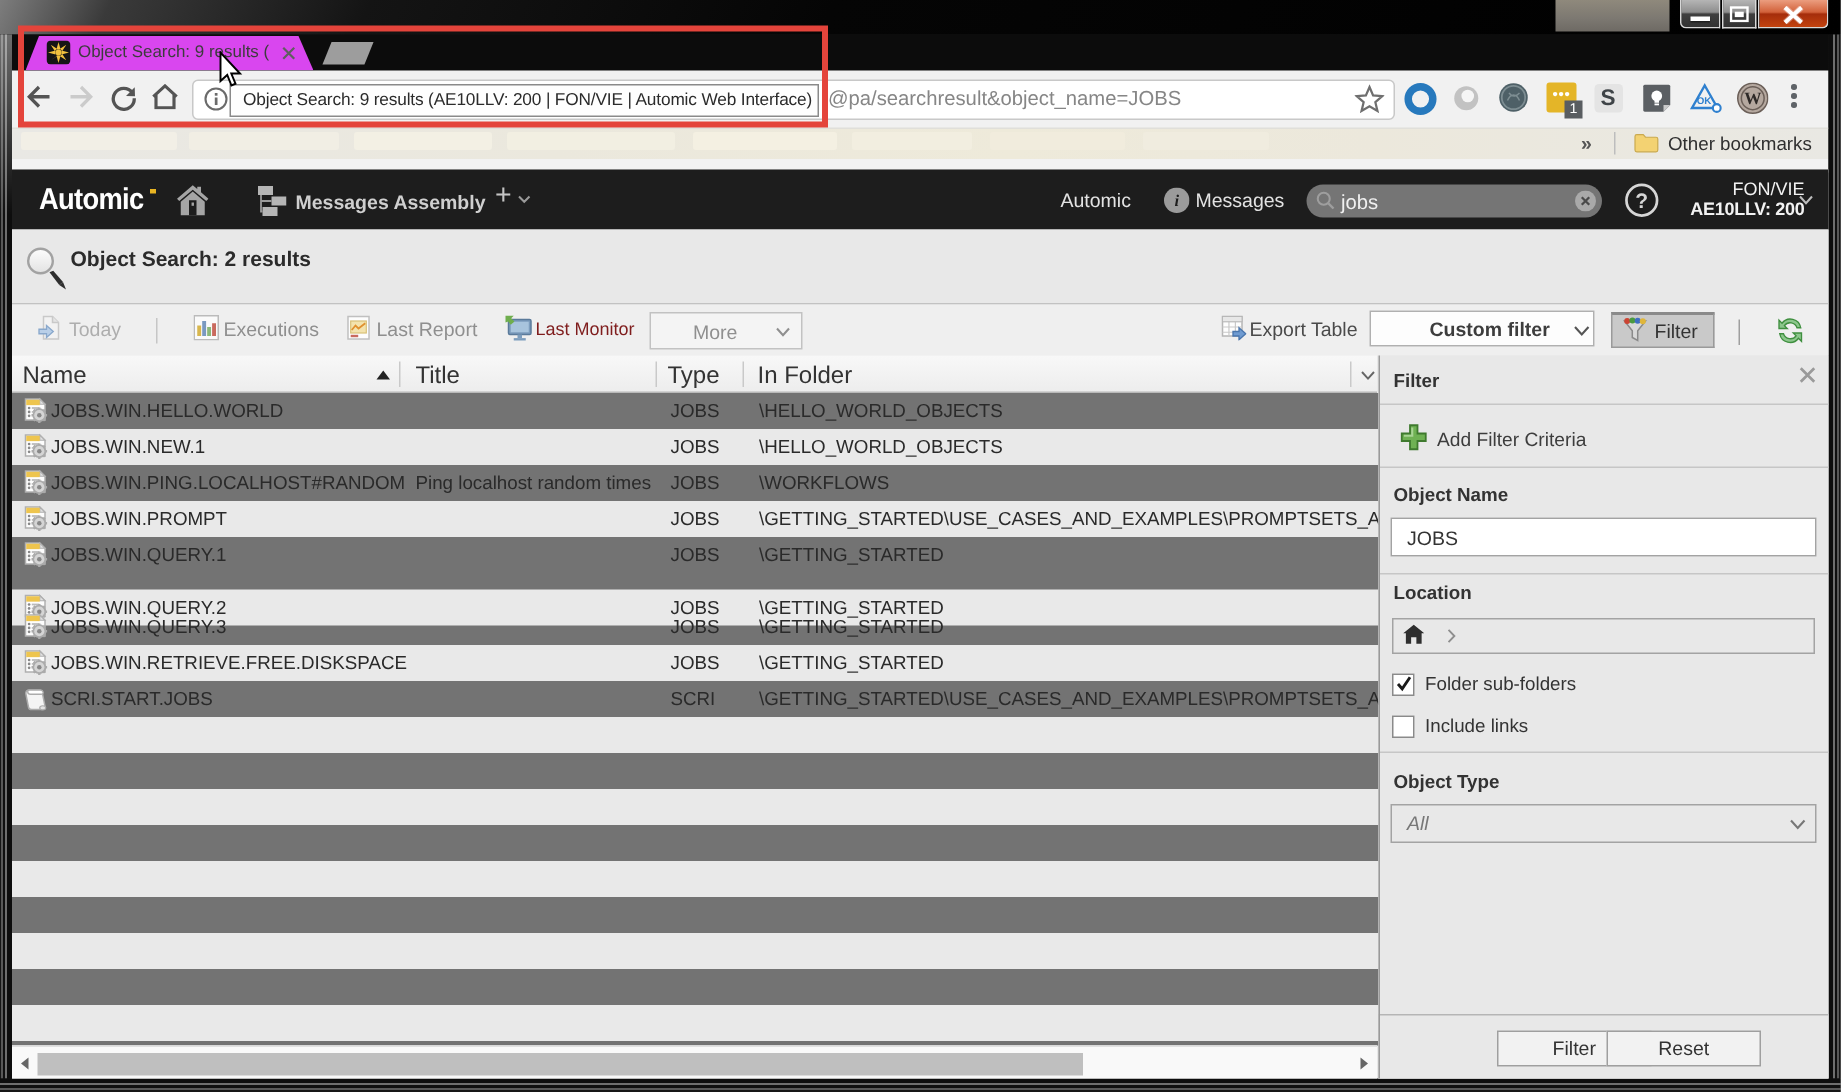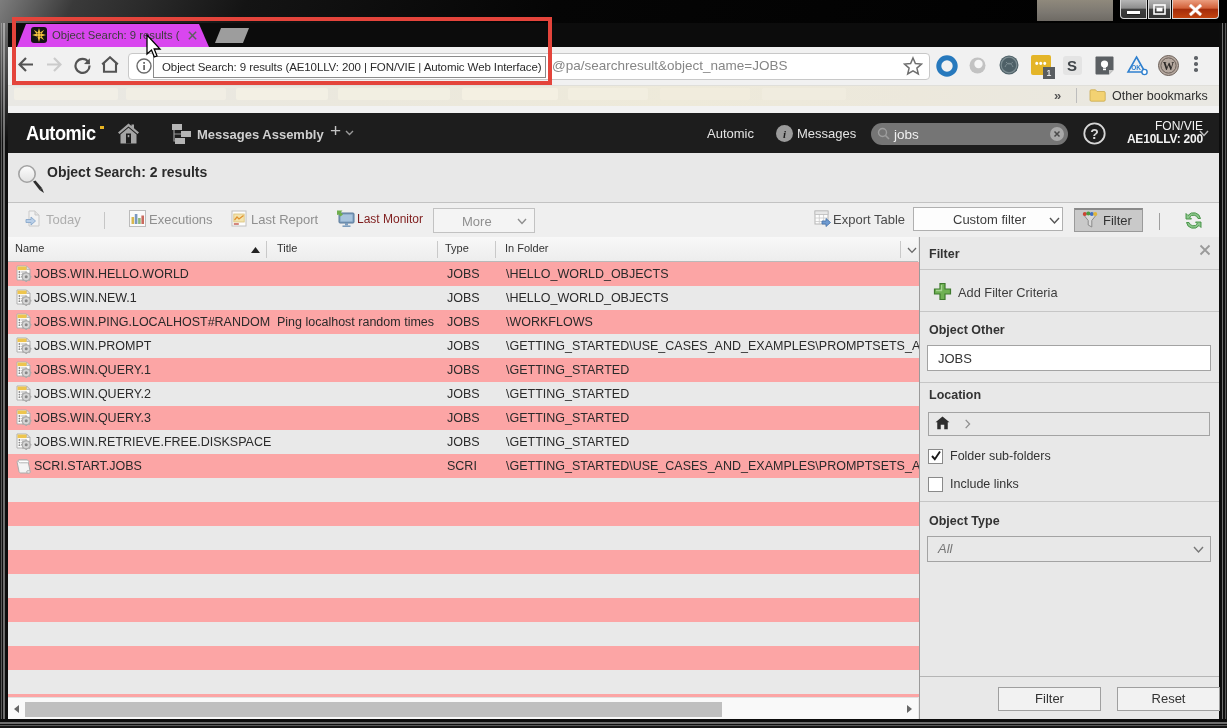--- a/index.html
+++ b/index.html
@@ -25,22 +25,22 @@
 #tooltip{position:absolute;left:153px;top:56px;width:393px;height:22px;background:#fefefe;border:1px solid #8a8a8a;box-sizing:border-box;font-size:11.5px;letter-spacing:-0.1px;color:#2b2b2b;line-height:20px;padding-left:8px;white-space:nowrap;overflow:hidden;}
 
 #redbox{position:absolute;left:12px;top:17px;width:540px;height:68px;border:4px solid #e4443b;box-sizing:border-box;z-index:50;}
 
 #app{position:absolute;left:8px;top:113px;width:1211px;height:606px;background:#e8e8e8;}
 #appheader{position:absolute;left:0;top:0;width:1211px;height:40px;background:#1d1d1d;}
 #pagehead{position:absolute;left:0;top:40px;width:1211px;height:49px;background:#e8e8e8;border-bottom:1px solid #c2c2c2;}
 #toolbar{position:absolute;left:0;top:90px;width:1211px;height:34px;background:#efefef;}
 #thead{position:absolute;left:0;top:124px;width:910px;height:25px;background:linear-gradient(180deg,#f8f8f8,#ededed);border-bottom:1px solid #b9b9b9;box-sizing:border-box;}
 .hsep{position:absolute;top:4px;width:1px;height:17px;background:#c9c9c9;}
-.hlabel{position:absolute;top:5px;font-size:11px;color:#333;}
-#tbody{position:absolute;left:0;top:149px;width:911px;height:435px;background:#fca5a5;}
+.hlabel{position:absolute;top:5px;font-size:16px;color:#333;}
+#tbody{position:absolute;left:0;top:149px;width:911px;height:435px;background:#737373;}
 .row{position:absolute;left:0;width:911px;height:24px;overflow:hidden;}
 .row.alt{background:#e9e9e9;}
 .rowtext{position:absolute;top:5px;font-size:12.5px;color:#2a2a2a;white-space:nowrap;}
 
 #hscroll{position:absolute;left:0;top:584px;width:910px;height:22px;background:#f9f9f9;border-top:1px solid #e0e0e0;box-sizing:border-box;}
 #hthumb{position:absolute;left:17px;top:4px;width:697px;height:15px;background:#bfbfbf;}
 
 #panel{position:absolute;left:911px;top:124px;width:300px;height:482px;background:#e8e8e8;border-left:1px solid #9a9a9a;box-sizing:border-box;}
 #panelfoot{position:absolute;left:911px;top:563px;width:300px;height:43px;background:#e8e8e8;border-left:1px solid #9a9a9a;box-sizing:border-box;}
 .psep{position:absolute;left:0;width:100%;height:1px;background:#c6c6c6;}
@@ -283,21 +283,21 @@
         <path d="M1 1 L5 5.4 L9 1" stroke="#8f8f8f" stroke-width="1.4" fill="none"></path>
       </svg>
     <svg class="abs" style="left:806px;top:97px;" width="17" height="17" viewBox="0 0 17 17">
         <rect x="1" y="1" width="13" height="13" fill="#fdfdfd" stroke="#b5b5b5"></rect>
         <path d="M1 4.5 H14 M1 8 H14 M1 11.5 H14 M5.3 1 V14 M9.6 1 V14" stroke="#c9c9c9" stroke-width="0.8"></path>
         <rect x="1" y="1" width="13" height="3.5" fill="#e7e7e7" stroke="#b5b5b5" stroke-width="0.6"></rect>
         <path d="M8 11 H12 V8.5 L16.5 12.5 L12 16.5 V14 H8 Z" fill="#6f9bd1" stroke="#4a76ad" stroke-width="0.9"></path>
       </svg>
     <div class="abs" style="left:825px;top:99px;font-size:13px;color:#4a4a4a;">Export Table</div>
     <div class="abs" style="left:905px;top:94px;width:150px;height:24px;border:1px solid #b0b0b0;background:#fdfdfd;box-sizing:border-box;"></div>
-    <div class="abs" style="left:945px;top:99px;font-size:13px;color:#3d3d3d;">Custom filter</div>
+    <div class="abs" style="left:945px;top:99px;font-size:13px;color:#3d3d3d;font-weight:bold;">Custom filter</div>
     <svg class="abs" style="left:1041px;top:104px;" width="11" height="8" viewBox="0 0 11 8">
         <path d="M1 1 L5.5 6 L10 1" stroke="#555" stroke-width="1.4" fill="none"></path>
       </svg>
     <div class="abs" style="left:1066px;top:95px;width:69px;height:24px;border:1px solid #9a9a9a;border-top:2px solid #8a8a8a;background:#c9c9c9;box-sizing:border-box;"></div>
     <svg class="abs" style="left:1073px;top:98px;" width="18" height="18" viewBox="0 0 18 18">
         <path d="M2 3 H16 L10.8 9.5 V16 L7.2 14 V9.5 Z" fill="#d9d9d9" stroke="#8a8a8a" stroke-width="1"></path>
         <circle cx="3.8" cy="3" r="2" fill="#cc4433"></circle>
         <circle cx="7.3" cy="2.6" r="2" fill="#4a9a3f"></circle>
         <circle cx="10.8" cy="2.9" r="2" fill="#3f6fc2"></circle>
         <circle cx="14.2" cy="3.1" r="2" fill="#e0b63a"></circle>
@@ -386,21 +386,21 @@
           <div class="rowtext" style="left:498px;">\GETTING_STARTED\USE_CASES_AND_EXAMPLES\PROMPTSETS_AND_</div>
         </div>
       <div class="row" style="top:96px;">
           <svg class="abs" style="left:8px;top:3px;" width="17" height="18">
             <use href="#jobsicon"></use>
           </svg>
           <div class="rowtext" style="left:26px;">JOBS.WIN.QUERY.1</div>
           <div class="rowtext" style="left:439px;">JOBS</div>
           <div class="rowtext" style="left:498px;">\GETTING_STARTED</div>
         </div>
-      <div class="row alt" style="top:120px;">
+      <div class="row alt" style="top:131px;">
           <svg class="abs" style="left:8px;top:3px;" width="17" height="18">
             <use href="#jobsicon"></use>
           </svg>
           <div class="rowtext" style="left:26px;">JOBS.WIN.QUERY.2</div>
           <div class="rowtext" style="left:439px;">JOBS</div>
           <div class="rowtext" style="left:498px;">\GETTING_STARTED</div>
         </div>
       <div class="row" style="top:144px;">
           <svg class="abs" style="left:8px;top:3px;" width="17" height="18">
             <use href="#jobsicon"></use>
@@ -447,21 +447,21 @@
     <svg class="abs" style="left:1191px;top:131px;" width="12" height="12" viewBox="0 0 12 12">
         <path d="M1.5 1.5 L10.5 10.5 M10.5 1.5 L1.5 10.5" stroke="#9a9a9a" stroke-width="1.8"></path>
       </svg>
     <div class="psep" style="left:912px;top:156px;width:299px;"></div>
     <svg class="abs" style="left:925px;top:169px;" width="19" height="19" viewBox="0 0 19 19">
         <path d="M7 1.5 H12 V7 H17.5 V12 H12 V17.5 H7 V12 H1.5 V7 H7 Z" fill="#6fb153" stroke="#3f7a2e" stroke-width="1.2"></path>
         <path d="M8.5 3 V8.5 H3" fill="none" stroke="#a8d494" stroke-width="1.4"></path>
       </svg>
     <div class="abs" style="left:950px;top:172px;font-size:12.8px;color:#3d3d3d;">Add Filter Criteria</div>
     <div class="psep" style="left:912px;top:198px;width:299px;"></div>
-    <div class="plabel" style="left:921px;top:210px;">Object Other</div>
+    <div class="plabel" style="left:921px;top:210px;">Object Name</div>
     <div class="abs" style="left:919px;top:232px;width:284px;height:26px;background:#fff;border:1px solid #a3a3a3;box-sizing:border-box;"></div>
     <div class="abs" style="left:930px;top:238px;font-size:13px;color:#333;">JOBS</div>
     <div class="psep" style="left:912px;top:269px;width:299px;"></div>
     <div class="plabel" style="left:921px;top:275px;">Location</div>
     <div class="abs" style="left:920px;top:299px;width:282px;height:24px;border:1px solid #a3a3a3;box-sizing:border-box;"></div>
     <svg class="abs" style="left:927px;top:303px;" width="15" height="14" viewBox="0 0 17 16">
         <path d="M8.5 0.5 L16.5 7 H14.5 V15 H10.5 V10 H6.5 V15 H2.5 V7 H0.5 Z" fill="#2e2e2e"></path>
       </svg>
     <svg class="abs" style="left:956px;top:306px;" width="7" height="10" viewBox="0 0 7 11">
         <path d="M1.5 1 L5.8 5.5 L1.5 10" stroke="#8f8f8f" stroke-width="1.4" fill="none"></path>
@@ -475,15 +475,15 @@
     <div class="cblabel" style="left:942px;top:364px;">Include links</div>
     <div class="psep" style="left:912px;top:388px;width:299px;"></div>
     <div class="plabel" style="left:921px;top:401px;">Object Type</div>
     <div class="abs" style="left:919px;top:423px;width:284px;height:26px;border:1px solid #a3a3a3;box-sizing:border-box;"></div>
     <div class="abs" style="left:930px;top:428px;font-size:13px;font-style:italic;color:#777;">All</div>
     <svg class="abs" style="left:1185px;top:433px;" width="11" height="8" viewBox="0 0 11 8">
         <path d="M1 1 L5.5 6 L10 1" stroke="#777" stroke-width="1.4" fill="none"></path>
       </svg>
     <div class="psep" style="left:912px;top:563px;width:299px;background:#b5b5b5;"></div>
     <div class="pbtn" style="left:990px;top:574px;">Filter</div>
-    <div class="pbtn" style="left:1109px;top:574px;">Reset</div>
+    <div class="pbtn" style="left:1063px;top:574px;">Reset</div>
   </div>
 </div>
 
 </body></html>

